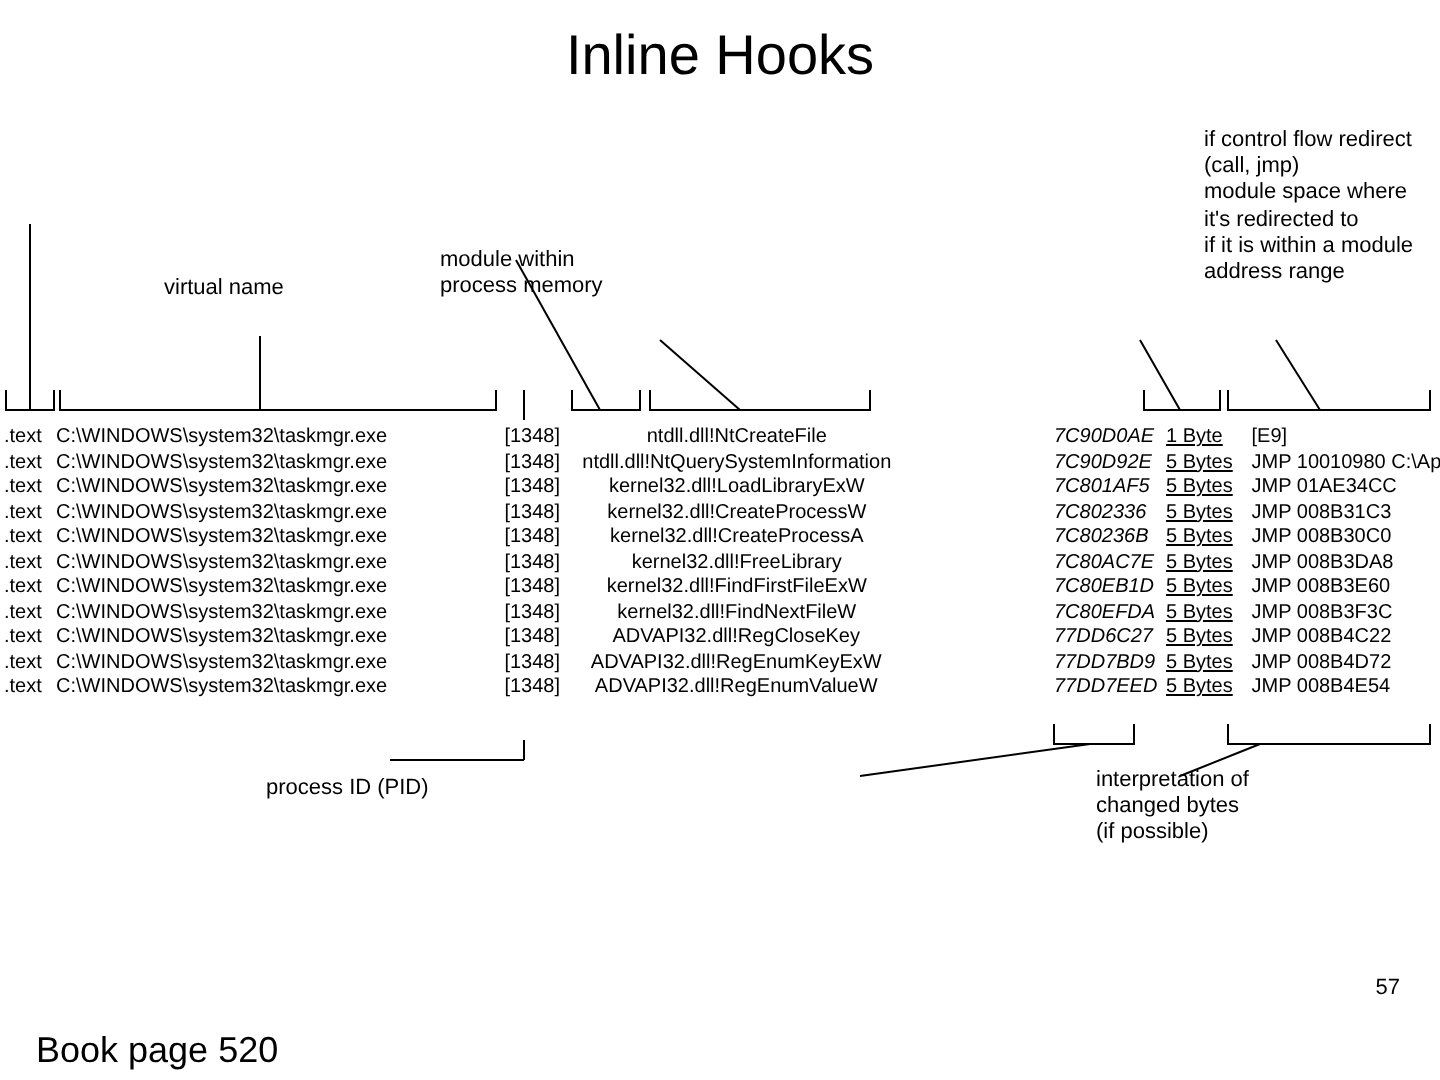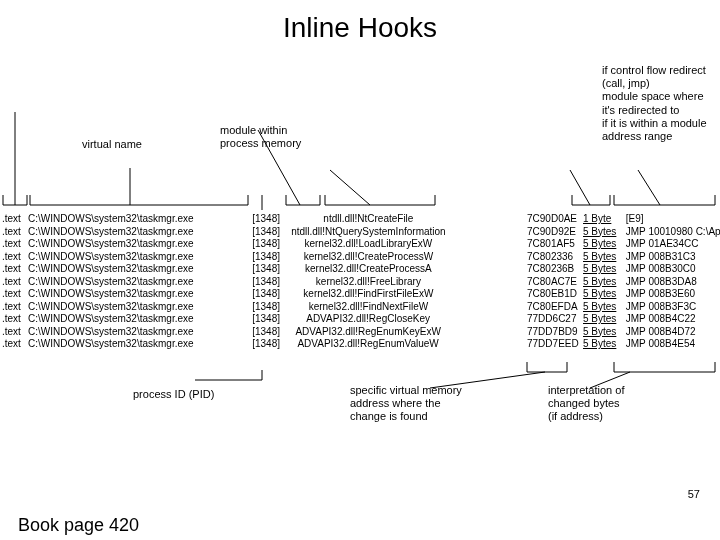--- a/index.html
+++ b/index.html
@@ -40,21 +40,21 @@
     white-space: pre;
     line-height: 1.25;
   }
   .row { display: flex; }
   .c-sec  { width: 26px; }
   .c-path { width: 222px; }
   .c-pid  { width: 30px; text-align: right; }
   .c-mod  { width: 5px; }
   .c-mod2 { width: 160px; padding-left: 2px; text-align: center;}
   .c-gap  { width: 80px;}
-  .c-addr { width: 56px; }
+  .c-addr { width: 56px; font-style: italic; }
   .c-byt  { width: 40px; text-decoration: underline; }
   .c-int  { width: 98px; }
   .bottom-labels {
     position: absolute;
     top: 380px;
     left: 0;
     width: 720px;
     height: 70px;
     font-size: 11px;
     line-height: 1.2;
@@ -120,22 +120,19 @@
 module space where
 it's redirected to
 if it is within a module
 address range</div>
 </div>
 
 <div class="data-table" id="data-table"><div class="row"><span class="c-sec">.text</span><span class="c-path">C:\WINDOWS\system32\taskmgr.exe</span><span class="c-pid">[1348]</span><span class="c-mod"></span><span class="c-mod2"> ntdll.dll!NtCreateFile</span><span class="c-gap"></span><span class="c-addr">7C90D0AE</span><span class="c-byt">1 Byte</span><span class="c-int"> [E9]</span></div><div class="row"><span class="c-sec">.text</span><span class="c-path">C:\WINDOWS\system32\taskmgr.exe</span><span class="c-pid">[1348]</span><span class="c-mod"></span><span class="c-mod2"> ntdll.dll!NtQuerySystemInformation</span><span class="c-gap"></span><span class="c-addr">7C90D92E</span><span class="c-byt">5 Bytes</span><span class="c-int"> JMP 10010980 C:\AppInitHook.dll</span></div><div class="row"><span class="c-sec">.text</span><span class="c-path">C:\WINDOWS\system32\taskmgr.exe</span><span class="c-pid">[1348]</span><span class="c-mod"></span><span class="c-mod2"> kernel32.dll!LoadLibraryExW</span><span class="c-gap"></span><span class="c-addr">7C801AF5</span><span class="c-byt">5 Bytes</span><span class="c-int"> JMP 01AE34CC</span></div><div class="row"><span class="c-sec">.text</span><span class="c-path">C:\WINDOWS\system32\taskmgr.exe</span><span class="c-pid">[1348]</span><span class="c-mod"></span><span class="c-mod2"> kernel32.dll!CreateProcessW</span><span class="c-gap"></span><span class="c-addr">7C802336</span><span class="c-byt">5 Bytes</span><span class="c-int"> JMP 008B31C3</span></div><div class="row"><span class="c-sec">.text</span><span class="c-path">C:\WINDOWS\system32\taskmgr.exe</span><span class="c-pid">[1348]</span><span class="c-mod"></span><span class="c-mod2"> kernel32.dll!CreateProcessA</span><span class="c-gap"></span><span class="c-addr">7C80236B</span><span class="c-byt">5 Bytes</span><span class="c-int"> JMP 008B30C0</span></div><div class="row"><span class="c-sec">.text</span><span class="c-path">C:\WINDOWS\system32\taskmgr.exe</span><span class="c-pid">[1348]</span><span class="c-mod"></span><span class="c-mod2"> kernel32.dll!FreeLibrary</span><span class="c-gap"></span><span class="c-addr">7C80AC7E</span><span class="c-byt">5 Bytes</span><span class="c-int"> JMP 008B3DA8</span></div><div class="row"><span class="c-sec">.text</span><span class="c-path">C:\WINDOWS\system32\taskmgr.exe</span><span class="c-pid">[1348]</span><span class="c-mod"></span><span class="c-mod2"> kernel32.dll!FindFirstFileExW</span><span class="c-gap"></span><span class="c-addr">7C80EB1D</span><span class="c-byt">5 Bytes</span><span class="c-int"> JMP 008B3E60</span></div><div class="row"><span class="c-sec">.text</span><span class="c-path">C:\WINDOWS\system32\taskmgr.exe</span><span class="c-pid">[1348]</span><span class="c-mod"></span><span class="c-mod2"> kernel32.dll!FindNextFileW</span><span class="c-gap"></span><span class="c-addr">7C80EFDA</span><span class="c-byt">5 Bytes</span><span class="c-int"> JMP 008B3F3C</span></div><div class="row"><span class="c-sec">.text</span><span class="c-path">C:\WINDOWS\system32\taskmgr.exe</span><span class="c-pid">[1348]</span><span class="c-mod"></span><span class="c-mod2"> ADVAPI32.dll!RegCloseKey</span><span class="c-gap"></span><span class="c-addr">77DD6C27</span><span class="c-byt">5 Bytes</span><span class="c-int"> JMP 008B4C22</span></div><div class="row"><span class="c-sec">.text</span><span class="c-path">C:\WINDOWS\system32\taskmgr.exe</span><span class="c-pid">[1348]</span><span class="c-mod"></span><span class="c-mod2"> ADVAPI32.dll!RegEnumKeyExW</span><span class="c-gap"></span><span class="c-addr">77DD7BD9</span><span class="c-byt">5 Bytes</span><span class="c-int"> JMP 008B4D72</span></div><div class="row"><span class="c-sec">.text</span><span class="c-path">C:\WINDOWS\system32\taskmgr.exe</span><span class="c-pid">[1348]</span><span class="c-mod"></span><span class="c-mod2"> ADVAPI32.dll!RegEnumValueW</span><span class="c-gap"></span><span class="c-addr">77DD7EED</span><span class="c-byt">5 Bytes</span><span class="c-int"> JMP 008B4E54</span></div></div>
 
 <div class="bottom-labels">
   <div class="lbl" style="left:120px; top:8px;padding-left:13px;">process ID (PID)</div>
-  <div class="lbl" style="left:350px; top:4px; white-space:pre;">specific virtual memory
-address where the
-change is found</div>
   <div class="lbl" style="left:548px; top:4px; white-space:pre;">interpretation of
 changed bytes
-(if address)</div>
+(if possible)</div>
 </div>
 
 <div class="slide-num">57</div>
-<div class="book-page">Book page 420</div>
+<div class="book-page">Book page 520</div>
 
 </body></html>

